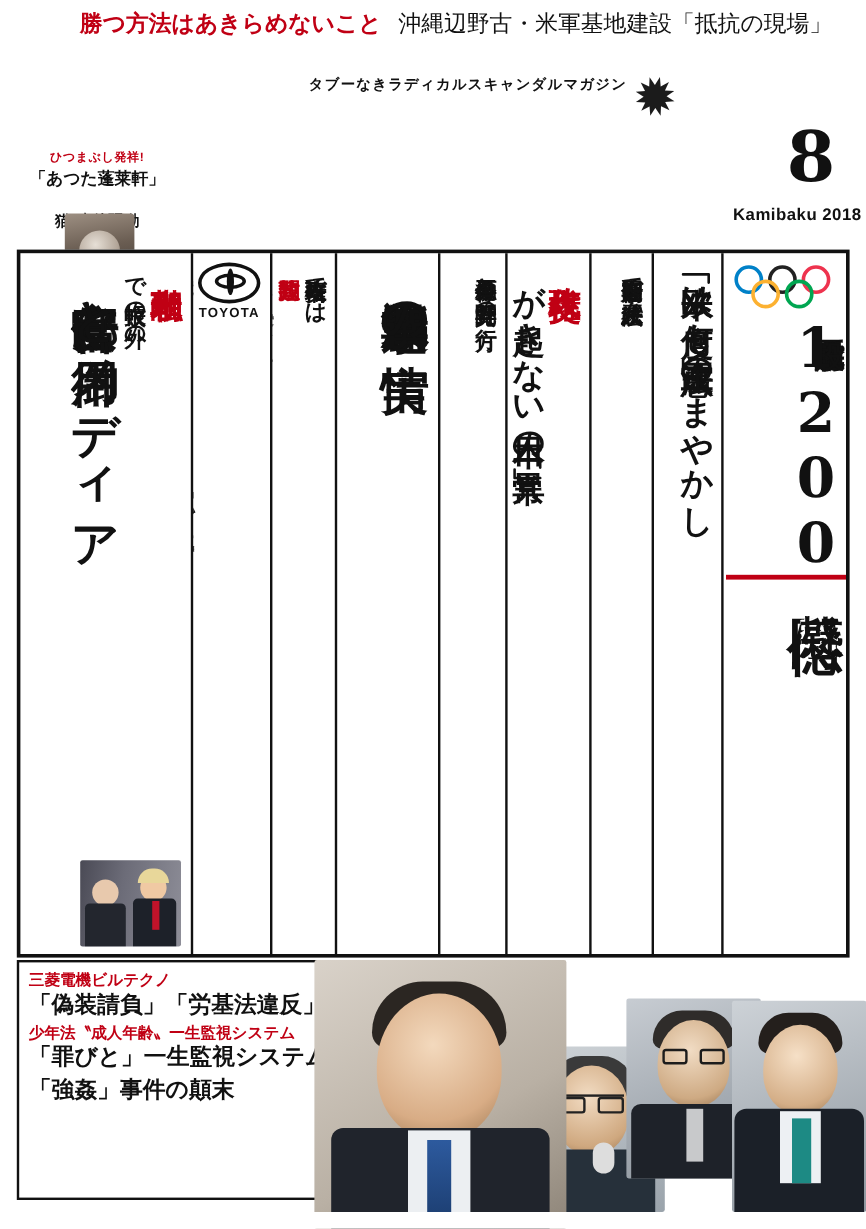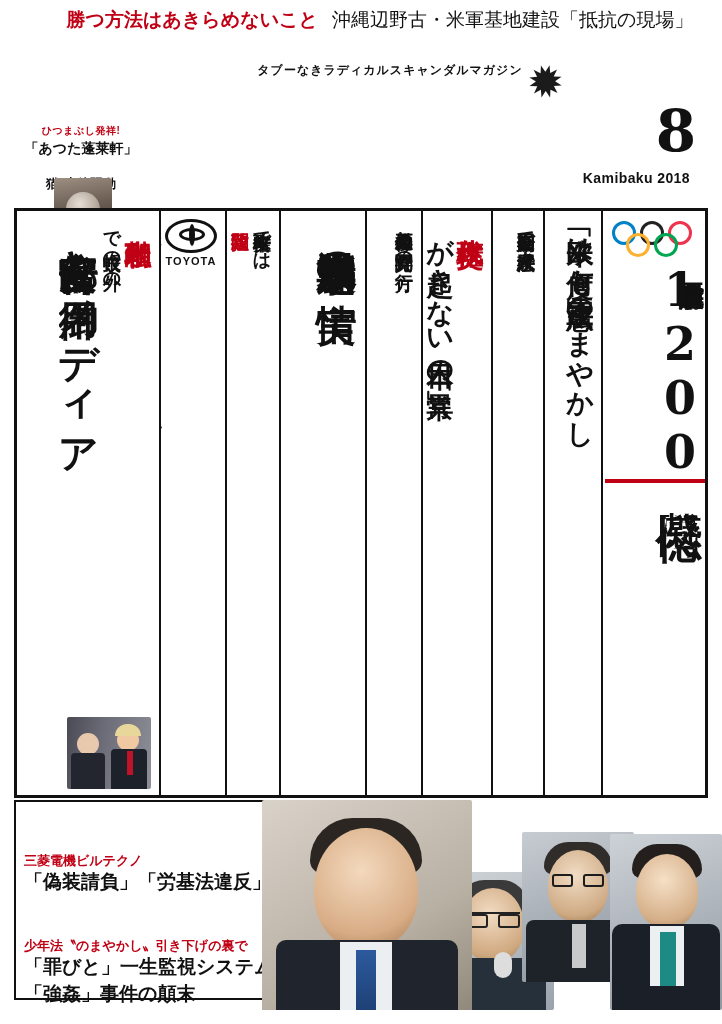--- a/index.html
+++ b/index.html
@@ -92,21 +92,21 @@
     position: absolute;
     right: 26px; top: 62px;
     font-family: "DejaVu Serif", "Liberation Serif", serif;
     font-size: 58px;
     font-weight: bold;
     color: #111;
     line-height: 58px;
   }
   .issue-cap {
     position: absolute;
-    right: 32px; top: 130px;
+    right: 4px; top: 130px;
     font-size: 14px;
     font-weight: bold;
     color: #111;
     letter-spacing: 0.4px;
     padding-left: 40px;
   }
   
   .cat-box {
     position: absolute;
     left: 22px; top: 84px;
@@ -340,21 +340,20 @@
     border: 2px solid #111;
     box-sizing: border-box;
     padding: 6px 8px;
     background: #fff;
   }
   .bb-red {
     color: #c00014;
     font-size: 13px;
     font-weight: bold;
     line-height: 17px;
-    margin-top: 44px;
   }
   .bb-blk {
     color: #111;
     font-size: 19px;
     font-weight: bold;
     line-height: 24px;
     font-family: "DejaVu Serif","Liberation Serif",serif;
   }
   .bb-row { margin-bottom: 3px; }
   .bb-face {
@@ -607,21 +606,21 @@
   <div class="bottom">
 
     <div class="bottom-box">
 
       <div class="bb-row">
         <div class="bb-red">三菱電機ビルテクノ</div>
         <div class="bb-blk">「偽装請負」「労基法違反」</div>
       </div>
 
       <div class="bb-row">
-        <div class="bb-red">少年法〝のまやかし〟引き下げの裏で</div>
+        <div class="bb-red">少年法〝成人年齢〟一生監視システム</div>
         <div class="bb-blk">「罪びと」一生監視システム</div>
       </div>
 
       <div class="bb-row">
       </div>
 
       <div class="bb-row">
         <div class="bb-blk">「強姦」事件の顛末</div>
       </div>
 

